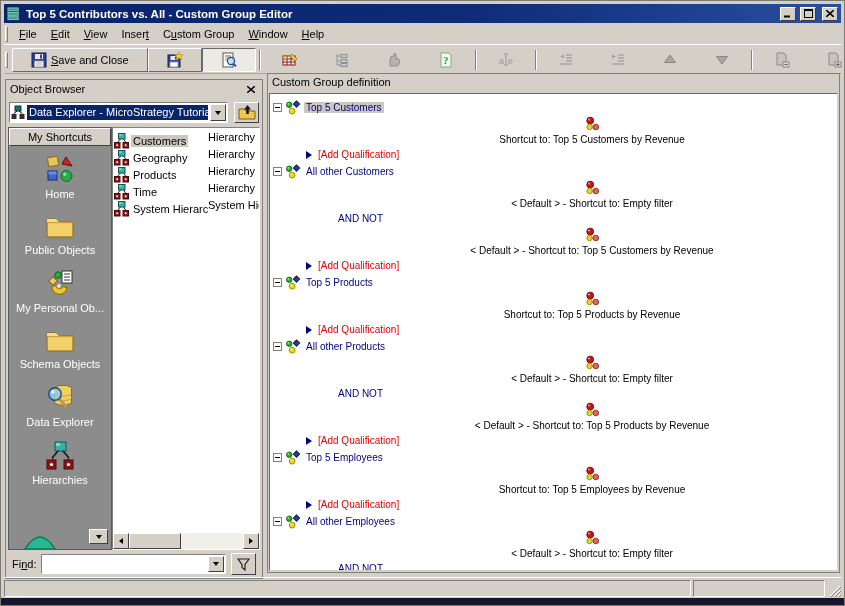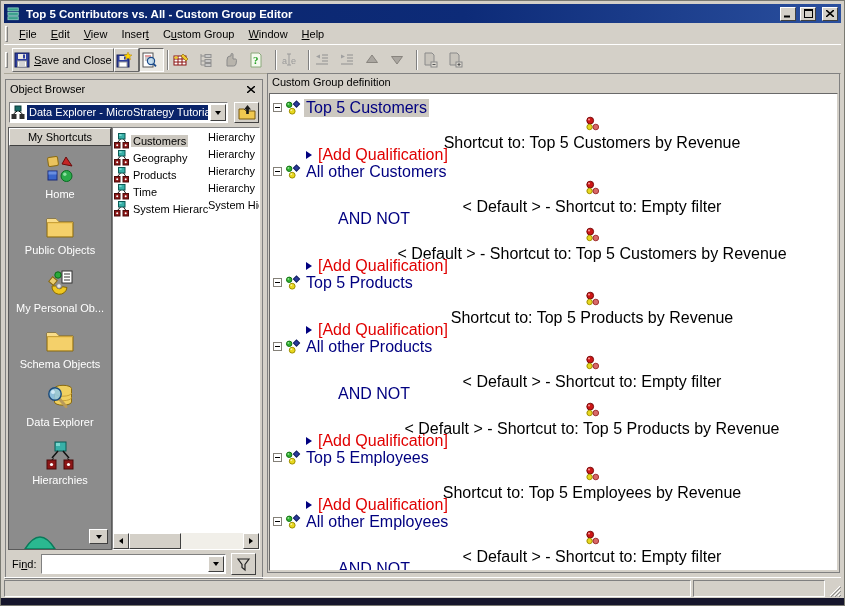--- a/index.html
+++ b/index.html
@@ -16,22 +16,22 @@
            display:flex;align-items:center;justify-content:center;flex:none;}
   .win-btn.close{margin-left:2px;}
   
   .menubar{position:absolute;left:3px;top:22px;right:3px;height:22px;display:flex;align-items:center;
            border-bottom:1px solid #fff;}
   .grip{width:3px;height:16px;border:1px solid;border-color:#fff #808080 #808080 #fff;margin:0 4px 0 1px;flex:none;}
   .menu-item{padding:3px 7px;white-space:nowrap;}
   
   .toolbar{position:absolute;left:3px;top:45px;right:3px;height:28px;display:flex;align-items:center;
            border-bottom:1px solid #aca899;}
-  .tb-btn{height:24px;min-width:25px;display:flex;align-items:center;justify-content:space-between;gap:4px;
-          padding:0 1px;flex:none;}
+  .tb-btn{height:24px;min-width:25px;display:flex;align-items:center;justify-content:center;gap:4px;
+          padding:0 18px;flex:none;}
   .tb-btn.raised{border:1px solid;border-color:#fff #696969 #696969 #fff;background:#d4d0c8;}
   .tb-btn.pressed{border:1px solid;border-color:#696969 #fff #fff #696969;background:#eceae4;}
   .tb-sep{width:2px;height:20px;border-left:1px solid #808080;border-right:1px solid #fff;margin:0 3px;flex:none;}
   .tb-label{white-space:nowrap;}
   
   .left-panel{position:absolute;left:4px;top:78px;width:258px;height:500px;background:#d4d0c8;
               border:1px solid #808080;}
   .panel-header{height:18px;display:flex;align-items:center;padding:0 4px;}
   .panel-header .title{flex:1;}
   .flat-x{width:15px;height:14px;display:flex;align-items:center;justify-content:center;}
@@ -81,21 +81,21 @@
               display:flex;align-items:center;padding:1px;min-width:0;}
   .find-combo input{flex:1;border:0;outline:0;min-width:0;font:inherit;height:14px;}
   .funnel-btn{width:25px;height:22px;background:#d4d0c8;border:1px solid;border-color:#fff #404040 #404040 #fff;
               display:flex;align-items:center;justify-content:center;flex:none;}
   
   .right-panel{position:absolute;left:266px;top:72px;width:573px;height:500px;background:#d4d0c8;
                border:1px solid #808080;}
   .rp-header{height:18px;padding:2px 4px;}
   .tree{position:absolute;left:1px;right:1px;top:19px;bottom:1px;background:#fff;
         border:1px solid;border-color:#696969 #d4d0c8 #d4d0c8 #696969;padding-top:5px;overflow:hidden;}
-  .trow{height:17px;display:flex;align-items:center;white-space:nowrap;font-size:16px;}
+  .trow{height:17px;display:flex;align-items:center;white-space:nowrap;font-size:10px;}
   .trow .lbl{padding:0 2px;}
   .trow.group{padding-left:3px;gap:3px;color:#000080;}
   .trow.group.selected .lbl{background:#ccc8c0;}
   .expand-box{width:9px;height:9px;border:1px solid #848078;background:#fff;position:relative;flex:none;}
   .expand-box::after{content:"";position:absolute;left:1px;top:3px;width:5px;height:1px;background:#000;}
   .ticon{display:flex;flex:none;}
   .trow.shortcut{padding-left:77px;gap:3px;color:#000;}
   .trow.addqual{padding-left:36px;gap:4px;color:#e00000;}
   .trow.operator{padding-left:66px;color:#000080;}
   .tri{width:0;height:0;border-left:6px solid #000080;border-top:4px solid transparent;border-bottom:4px solid transparent;flex:none;}

